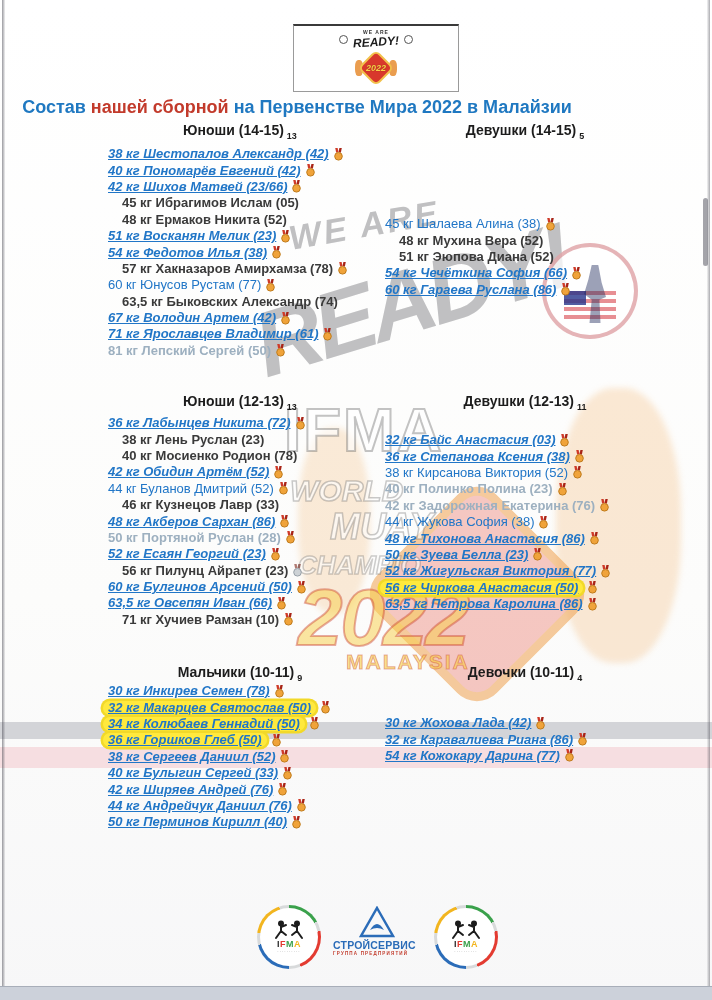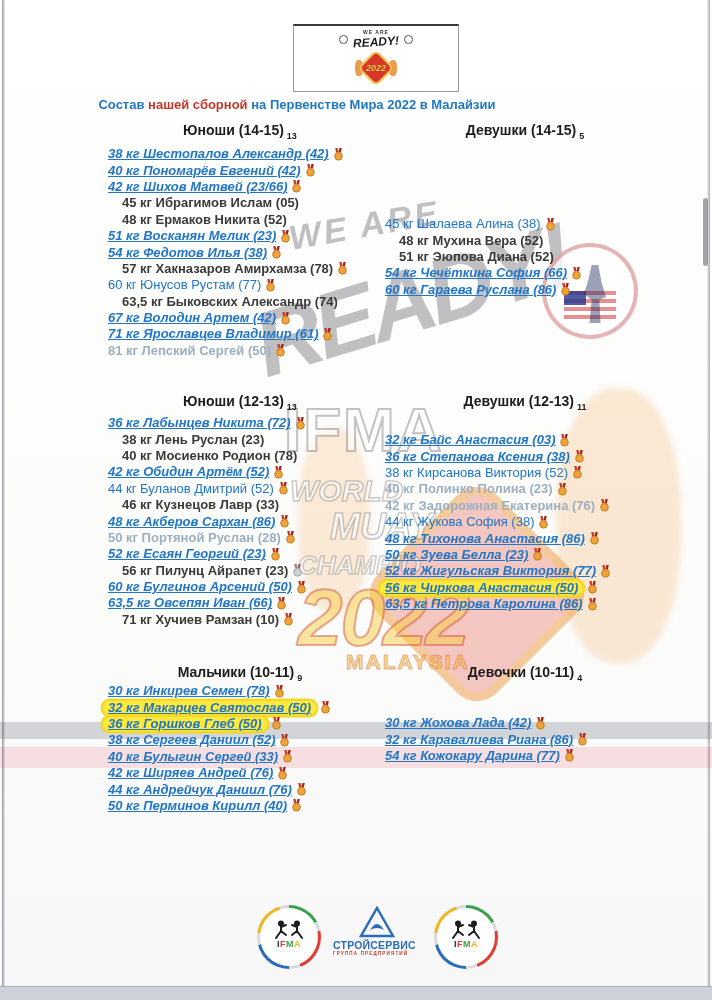--- a/index.html
+++ b/index.html
@@ -60,21 +60,21 @@
   .lb-dot{width:9px;height:9px;border-radius:50%;border:1.5px solid #555;box-sizing:border-box;}
   .lb-ready{font-size:12px;font-weight:900;font-style:italic;color:#1c1c1c;transform:rotate(-4deg);letter-spacing:0;}
   .lb-weare{font-size:5px;font-weight:900;color:#333;text-align:center;letter-spacing:1px;}
   .lb-emblem{position:relative;margin-top:2px;width:38px;height:36px;}
   .lb-diamond{position:absolute;left:6px;top:4px;width:26px;height:26px;background:#d8382c;
            border:2px solid #f2c14b;border-radius:6px;transform:rotate(45deg);box-sizing:border-box;}
   .lb-year{position:absolute;left:0;top:12px;width:38px;text-align:center;font-size:9px;font-weight:900;
            font-style:italic;color:#f7d148;text-shadow:0 0 1px #8a1d12;}
   .lb-tiger{position:absolute;width:8px;height:16px;background:#e8923c;border-radius:40%;top:9px;opacity:.9;}
   
-  .title{position:absolute;left:0;top:97px;width:594px;text-align:center;font-size:13px;
+  .title{position:absolute;left:0;top:97px;width:594px;text-align:center;font-size:18px;
          font-weight:700;z-index:3;}
   .t-blue{color:#1f78c1;} .t-red{color:#c23a2b;}
   .sec-hdr{position:absolute;z-index:3;text-align:center;font-size:14px;font-weight:700;color:#1c1c1c;}
   .sec-hdr sub{font-size:9px;font-weight:700;margin-left:3px;}
   #hdr-0{left:100px;top:122px;width:280px;}
   #hdr-1{left:395px;top:122px;width:260px;}
   #hdr-2{left:100px;top:393px;width:280px;}
   #hdr-3{left:395px;top:393px;width:260px;}
   #hdr-4{left:100px;top:664px;width:280px;}
   #hdr-5{left:395px;top:664px;width:260px;}
@@ -494,20 +494,28 @@
       </div>
       <div class="row link">
         <span class="txt hl">32 кг Макарцев Святослав (50)</span>
         <span class="medal"><svg width="11" height="13" viewBox="0 0 11 13">
             <path d="M2.2 0 L4.6 0 L5.5 4 L3.2 4.8 Z" fill="#cf3a28"></path>
             <path d="M8.8 0 L6.4 0 L5.5 4 L7.8 4.8 Z" fill="#a82417"></path>
             <circle cx="5.5" cy="8.3" r="3.8" fill="#f0a33a" stroke="#bf7b1c" stroke-width="1"></circle>
           </svg></span>
       </div>
       <div class="row link">
+        <span class="txt hl">34 кг Колюбаев Геннадий (50)</span>
+        <span class="medal"><svg width="11" height="13" viewBox="0 0 11 13">
+            <path d="M2.2 0 L4.6 0 L5.5 4 L3.2 4.8 Z" fill="#cf3a28"></path>
+            <path d="M8.8 0 L6.4 0 L5.5 4 L7.8 4.8 Z" fill="#a82417"></path>
+            <circle cx="5.5" cy="8.3" r="3.8" fill="#f0a33a" stroke="#bf7b1c" stroke-width="1"></circle>
+          </svg></span>
+      </div>
+      <div class="row link">
         <span class="txt hl">36 кг Горшков Глеб (50)</span>
         <span class="medal"><svg width="11" height="13" viewBox="0 0 11 13">
             <path d="M2.2 0 L4.6 0 L5.5 4 L3.2 4.8 Z" fill="#cf3a28"></path>
             <path d="M8.8 0 L6.4 0 L5.5 4 L7.8 4.8 Z" fill="#a82417"></path>
             <circle cx="5.5" cy="8.3" r="3.8" fill="#f0a33a" stroke="#bf7b1c" stroke-width="1"></circle>
           </svg></span>
       </div>
       <div class="row link">
         <span class="txt">38 кг Сергеев Даниил (52)</span>
         <span class="medal"><svg width="11" height="13" viewBox="0 0 11 13">

